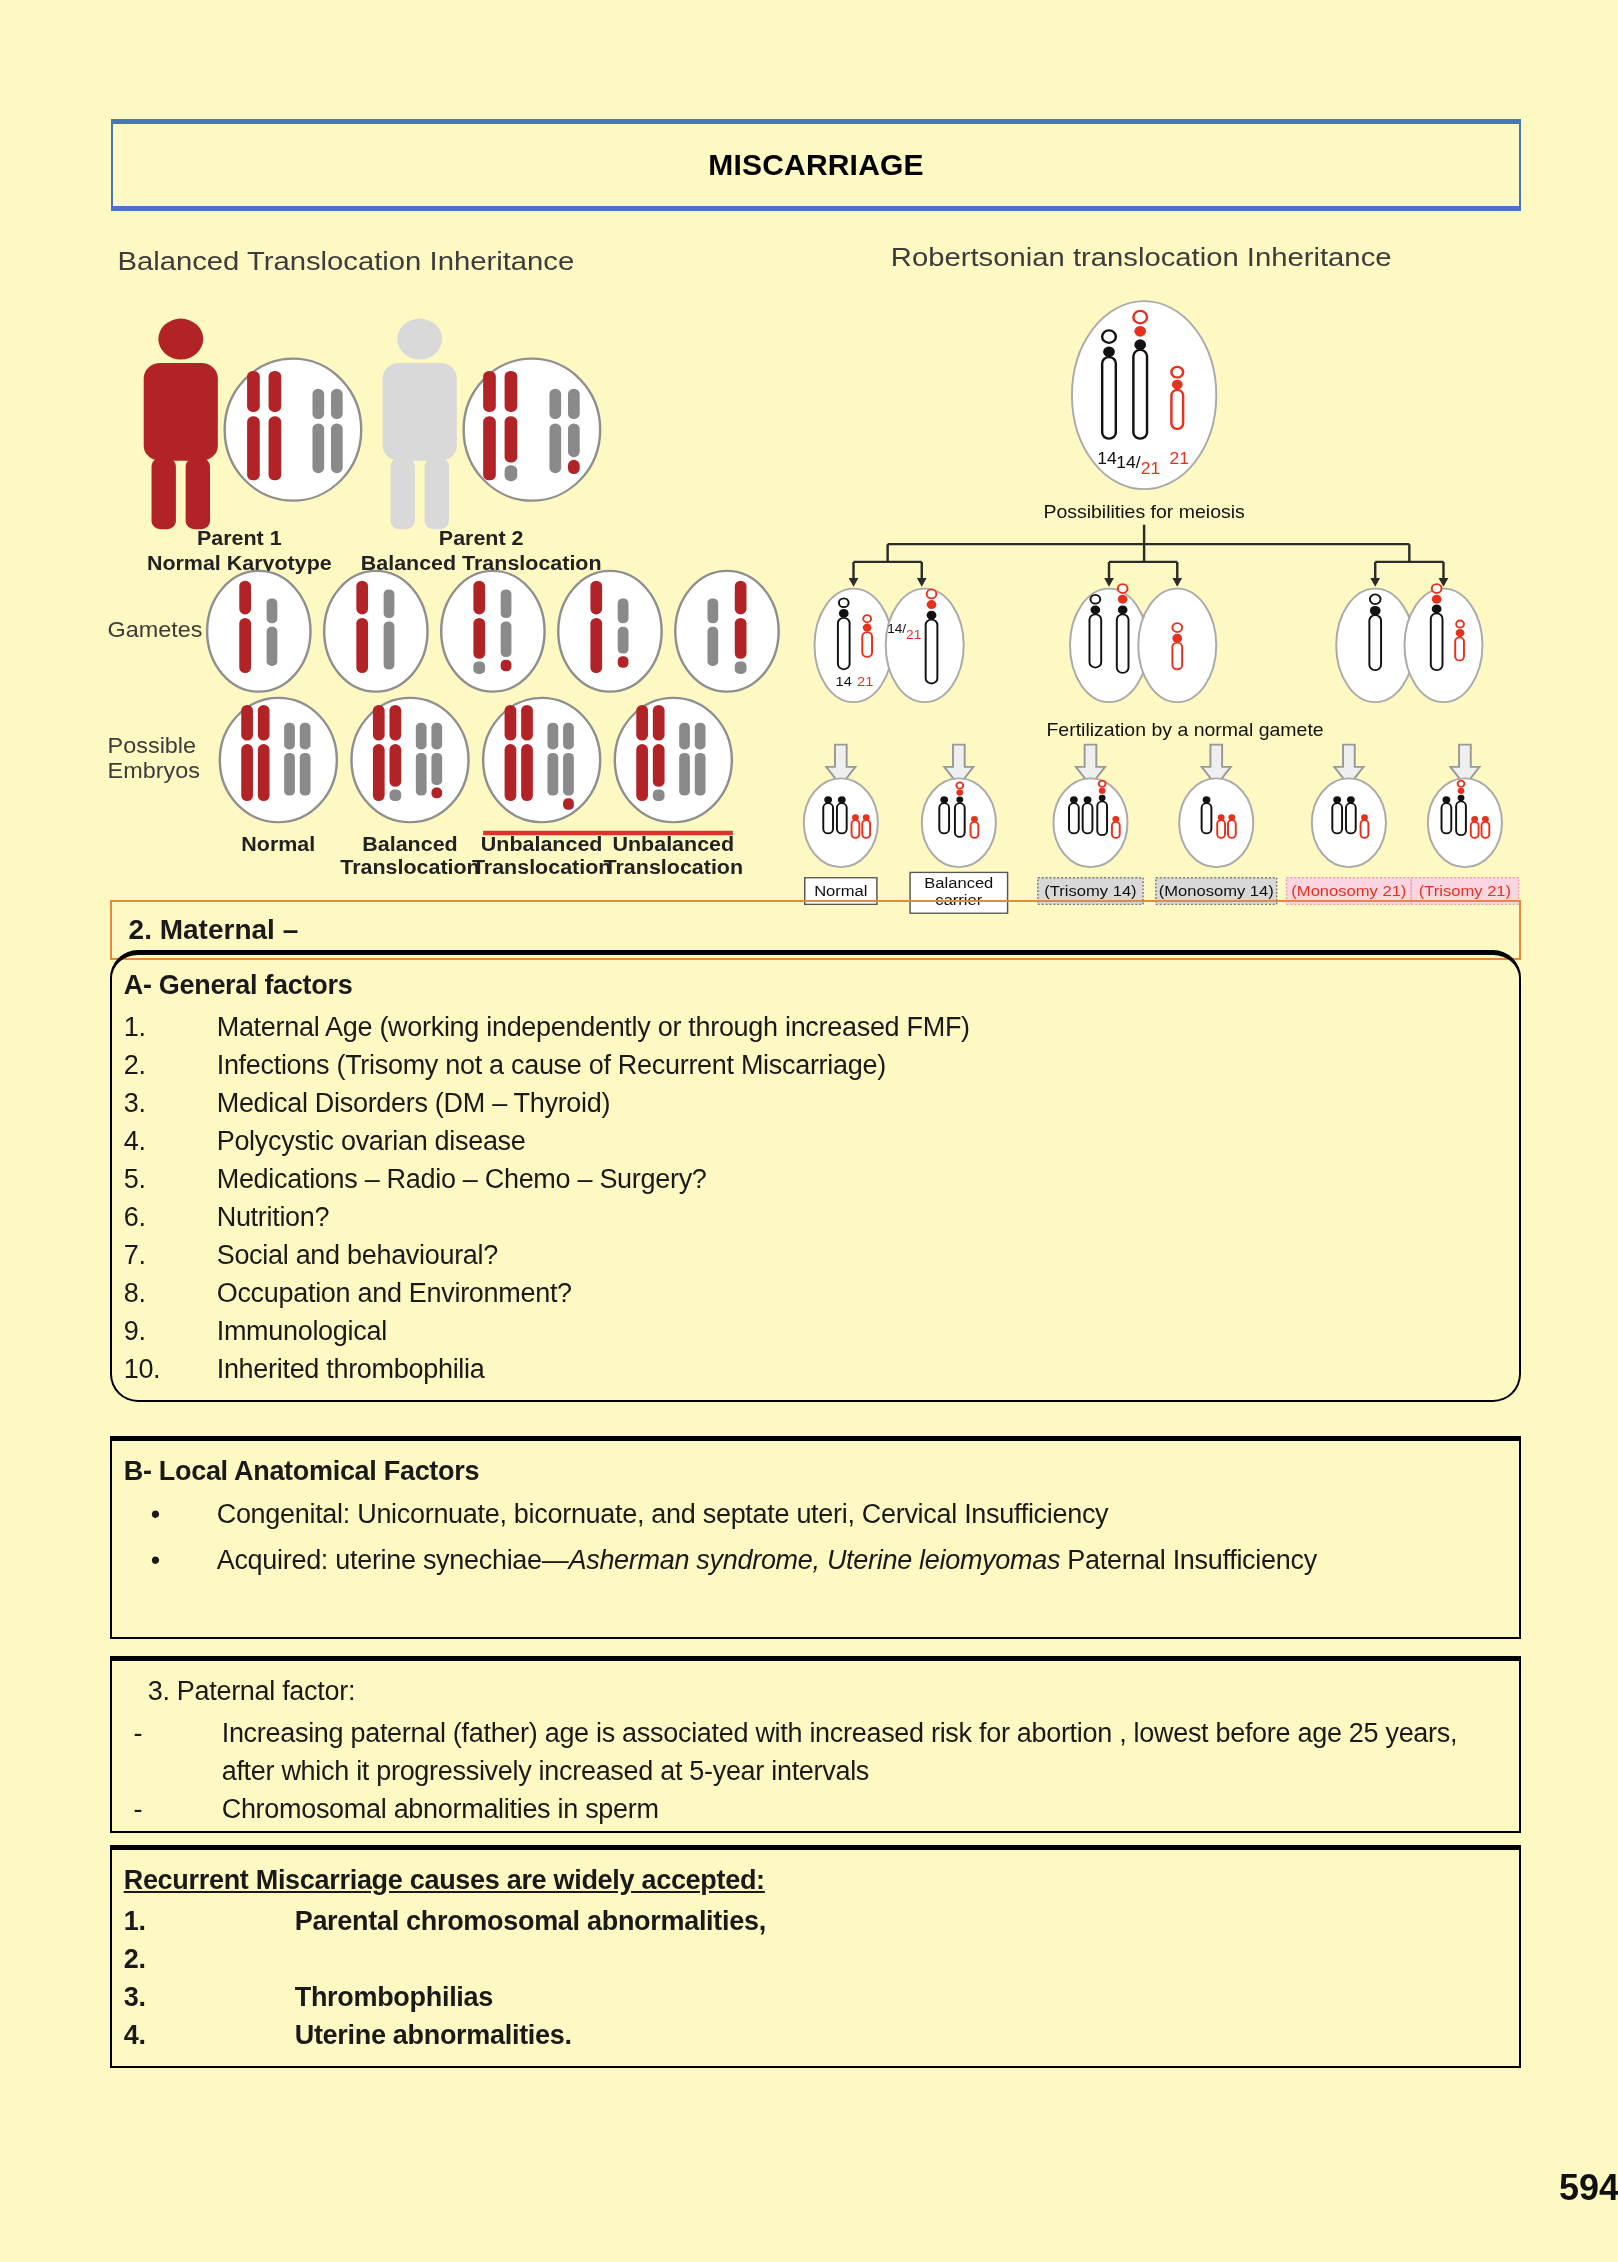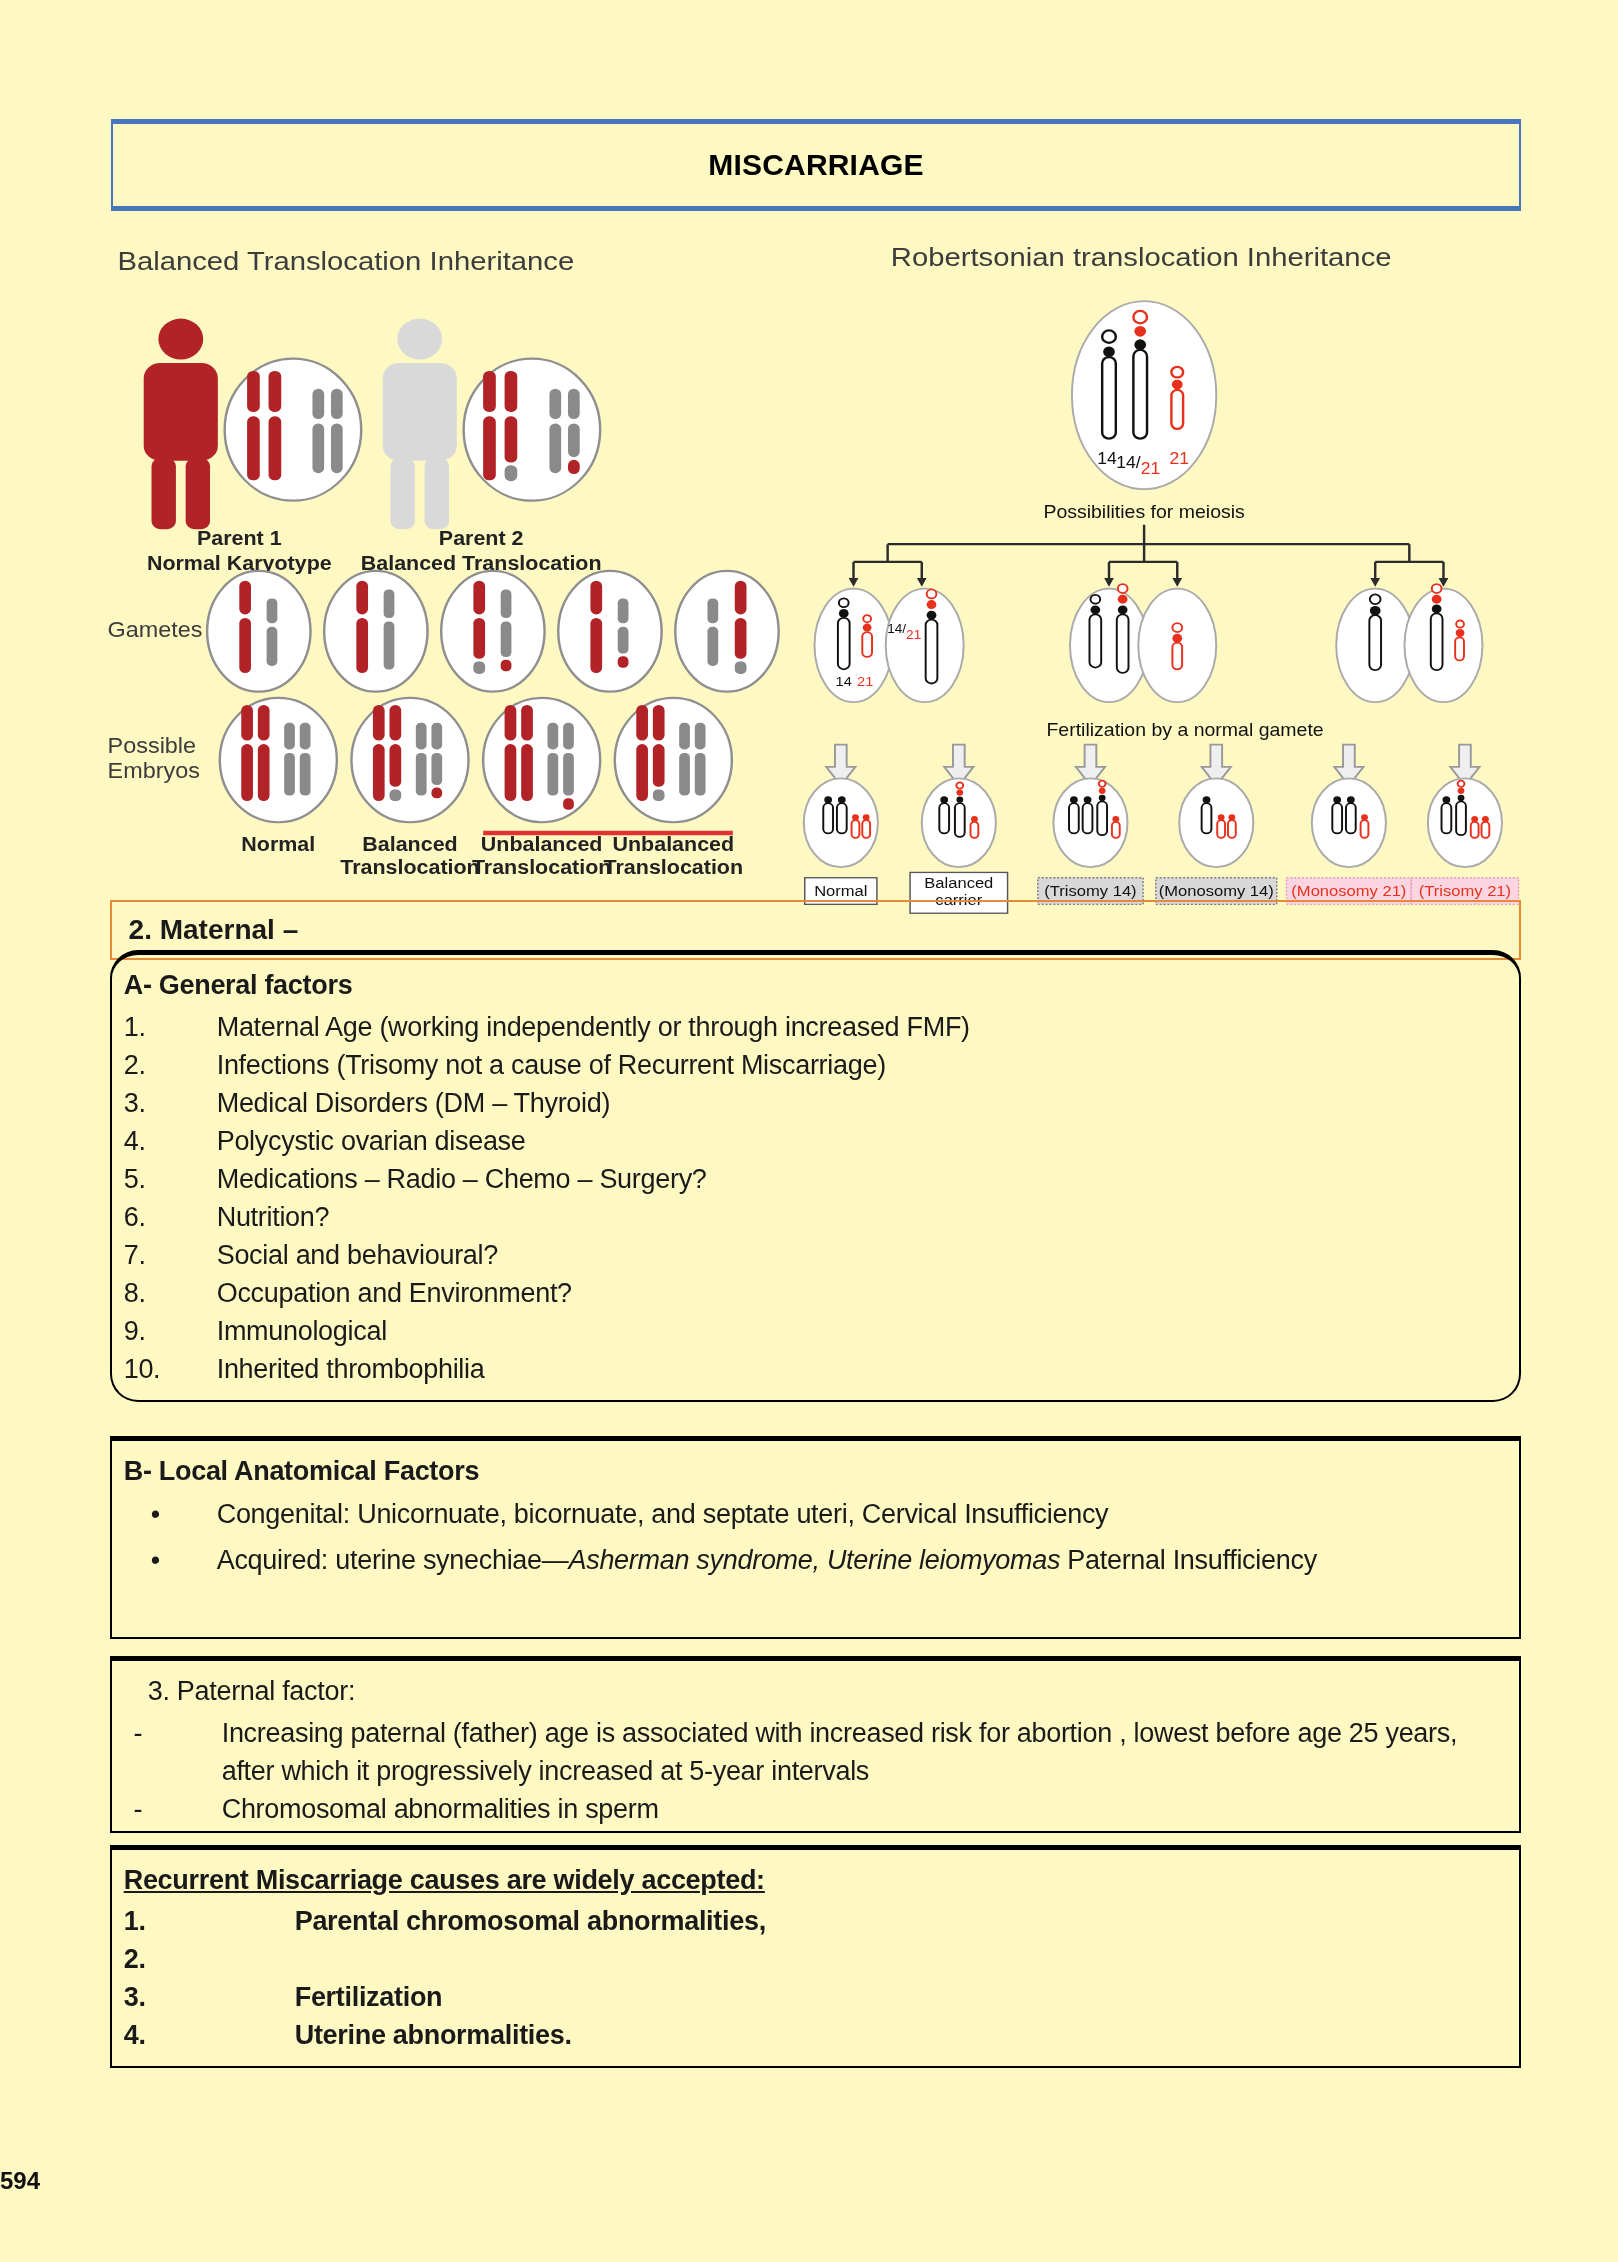--- a/index.html
+++ b/index.html
@@ -37,22 +37,22 @@
   .row .blt { width:93px; flex:0 0 93px; padding-left:27px; }
   .row .dsh { width:98px; flex:0 0 98px; padding-left:9.8px; }
   .row .txt { flex:1; }
   .sec-b .row { line-height:37px; margin-top:8.8px; }
   .sec-b h3 { margin-bottom:5.9px; }
   .it { font-style:italic; }
   .sec-r h3 { text-decoration:underline; margin-bottom:4.9px; }
   .sec-r .row { font-weight:bold; }
   .sec-r .num { width:171px; flex:0 0 171px; }
 
-  .page-number { position:absolute; left:0; top:2167px; width:100%; text-align:left;
-    font-size:24px; font-weight:bold; color:#111; }
+  .page-number { position:absolute; left:0; top:2167px; width:100%; text-align:right;
+    font-size:36px; font-weight:bold; color:#111; }
 </style>
 </head>
 <body>
 
 <div class="page">
 
   <div class="title-box">
     <span>MISCARRIAGE</span>
   </div>
 
@@ -480,21 +480,21 @@
     <h3>Recurrent Miscarriage causes are widely accepted:</h3>
     <div class="row">
         <span class="num">1.</span>
         <span class="txt">Parental chromosomal abnormalities,</span>
       </div>
     <div class="row">
         <span class="num">2.</span>
       </div>
     <div class="row">
         <span class="num">3.</span>
-        <span class="txt">Fertilization</span>
+        <span class="txt">Thrombophilias</span>
       </div>
     <div class="row">
         <span class="num">4.</span>
         <span class="txt">Uterine abnormalities.</span>
       </div>
   </div>
 
   <div class="page-number">594</div>
 </div>
 

